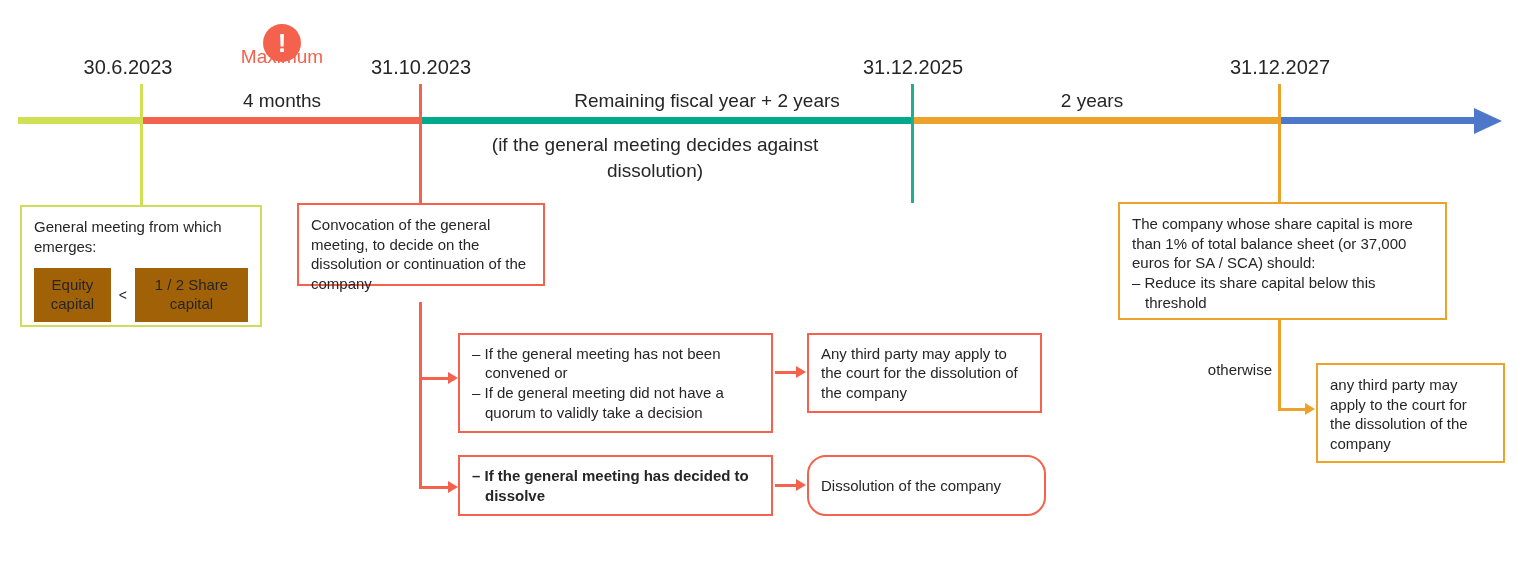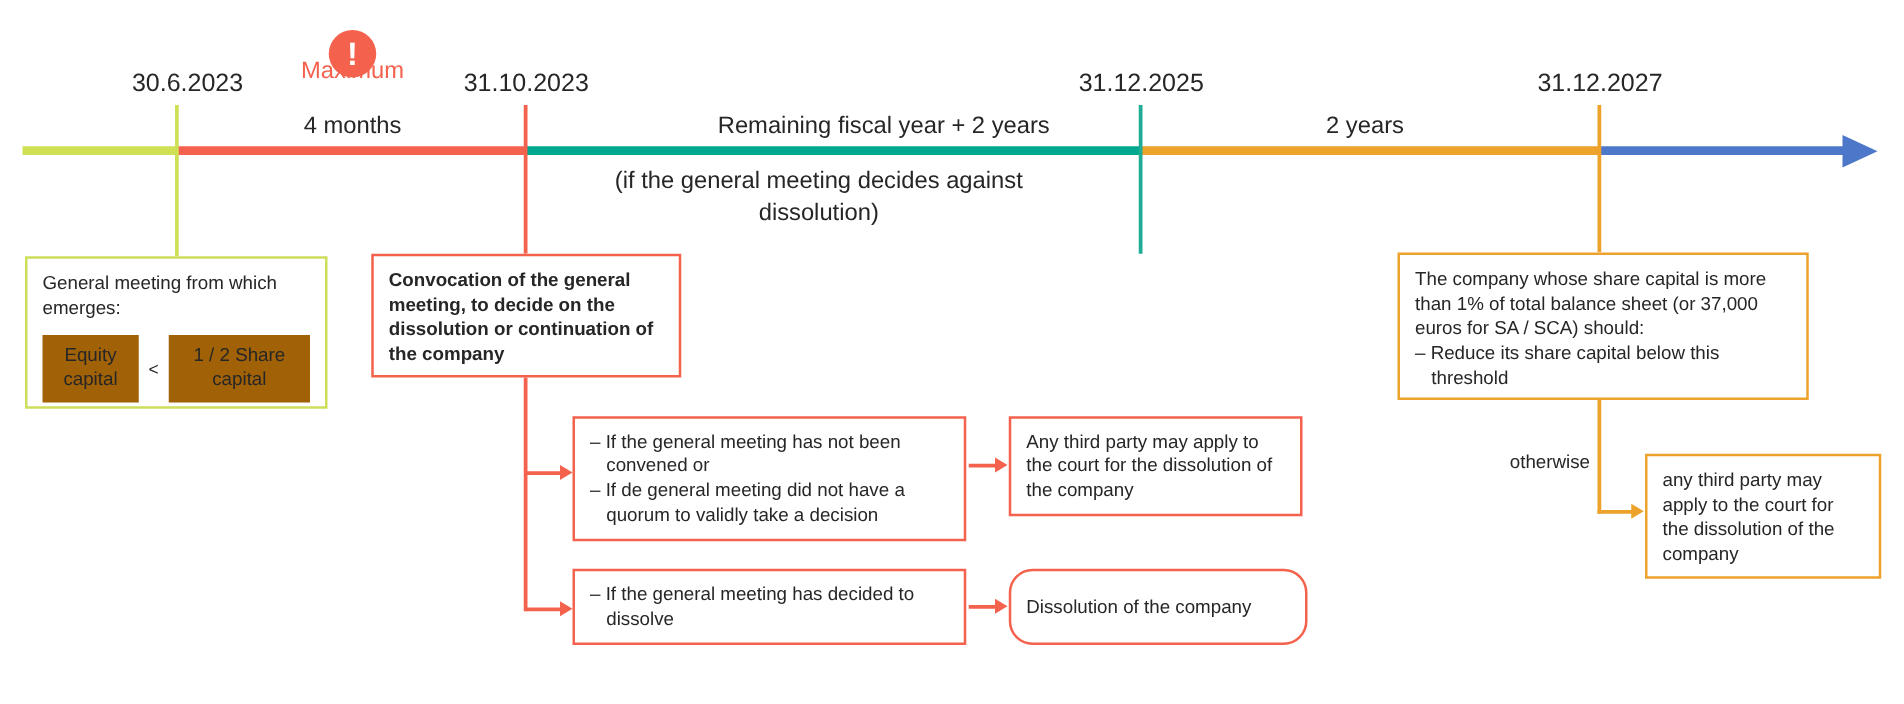--- a/index.html
+++ b/index.html
@@ -84,21 +84,21 @@
   <div class="seg seg-teal"></div>
   <div class="seg seg-orange"></div>
   <div class="seg seg-blue"></div>
   <div class="arrowhead-blue"></div>
 
   <div class="tick tick-green"></div>
   <div class="tick tick-salmon"></div>
   <div class="tick tick-teal"></div>
   <div class="tick tick-orange"></div>
 
-  <div class="date" style="left:150px;">30.6.2023</div>
+  <div class="date" style="left:128px;">30.6.2023</div>
   <div class="date" style="left:421px;">31.10.2023</div>
   <div class="date" style="left:913px;">31.12.2025</div>
   <div class="date" style="left:1280px;">31.12.2027</div>
 
   <div class="alert-circle">
     <span>!</span>
   </div>
   <div class="seglabel lbl-max">Maximum</div>
   <div class="seglabel lbl-4m">4 months</div>
   <div class="seglabel lbl-remaining">Remaining fiscal year + 2 years</div>
@@ -107,40 +107,40 @@
 
   <div class="box b-green" style="left:20px;top:205px;width:242px;height:122px;">
     <div>General meeting from which emerges:</div>
     <div class="chips-row">
       <div class="chip chip-left">Equity capital</div>
       <div class="chip-op">&lt;</div>
       <div class="chip chip-right">1 / 2 Share capital</div>
     </div>
   </div>
 
-  <div class="box b-salmon" style="left:297px;top:203px;width:248px;height:99px;font-weight:bold;">
+  <div class="box b-salmon" style="left:297px;top:203px;width:248px;height:83px;">
     <div>Convocation of the general meeting, to decide on the dissolution or continuation of the company</div>
   </div>
 
 
   <div class="box b-orange" style="left:1118px;top:202px;width:329px;height:118px;">
     <div>The company whose share capital is more than 1% of total balance sheet (or 37,000 euros for SA / SCA) should:</div>
     <div class="bullet">– Reduce its share capital below this threshold</div>
   </div>
 
   <div class="box b-salmon vcenter" style="left:458px;top:333px;width:315px;height:100px;">
     <div class="bullet">– If the general meeting has not been convened or</div>
     <div class="bullet">– If de general meeting did not have a quorum to validly take a decision</div>
   </div>
 
   <div class="box b-salmon vcenter" style="left:807px;top:333px;width:235px;height:80px;">
     <div>Any third party may apply to the court for the dissolution of the company</div>
   </div>
 
-  <div class="box b-salmon vcenter" style="left:458px;top:455px;width:315px;height:61px;">
+  <div class="box b-salmon vcenter" style="left:458px;top:455px;width:315px;height:61px;font-weight:bold;">
     <div class="bullet">– If the general meeting has decided to dissolve</div>
   </div>
 
   <div class="box b-salmon vcenter" style="left:807px;top:455px;width:239px;height:61px;border-radius:19px;">
     <div>Dissolution of the company</div>
   </div>
 
   <div class="box b-orange" style="left:1316px;top:363px;width:189px;height:100px;">
     <div>any third party may apply to the court for the dissolution of the company</div>
   </div>

